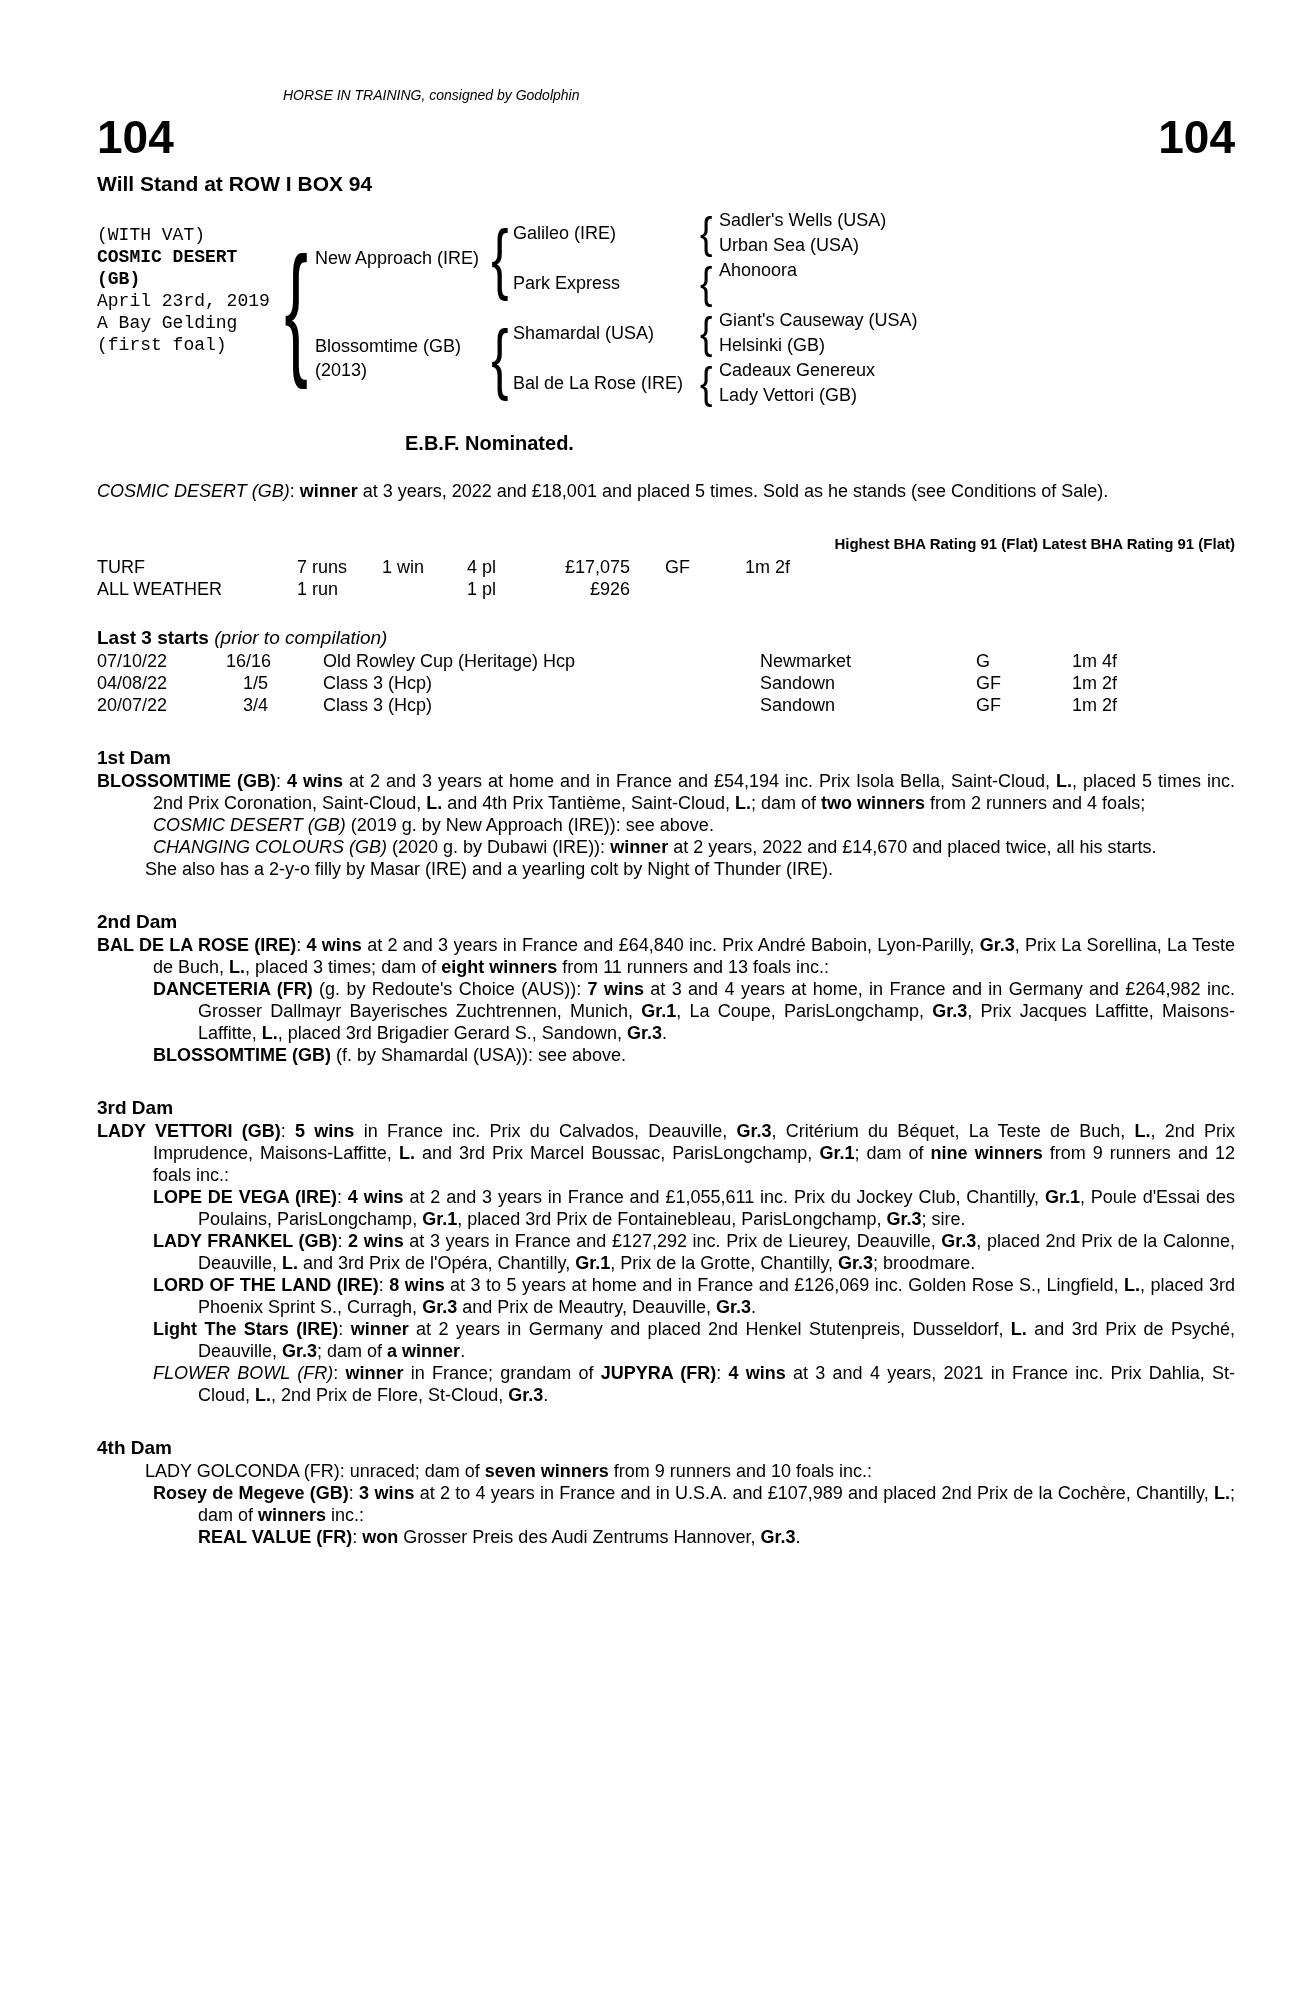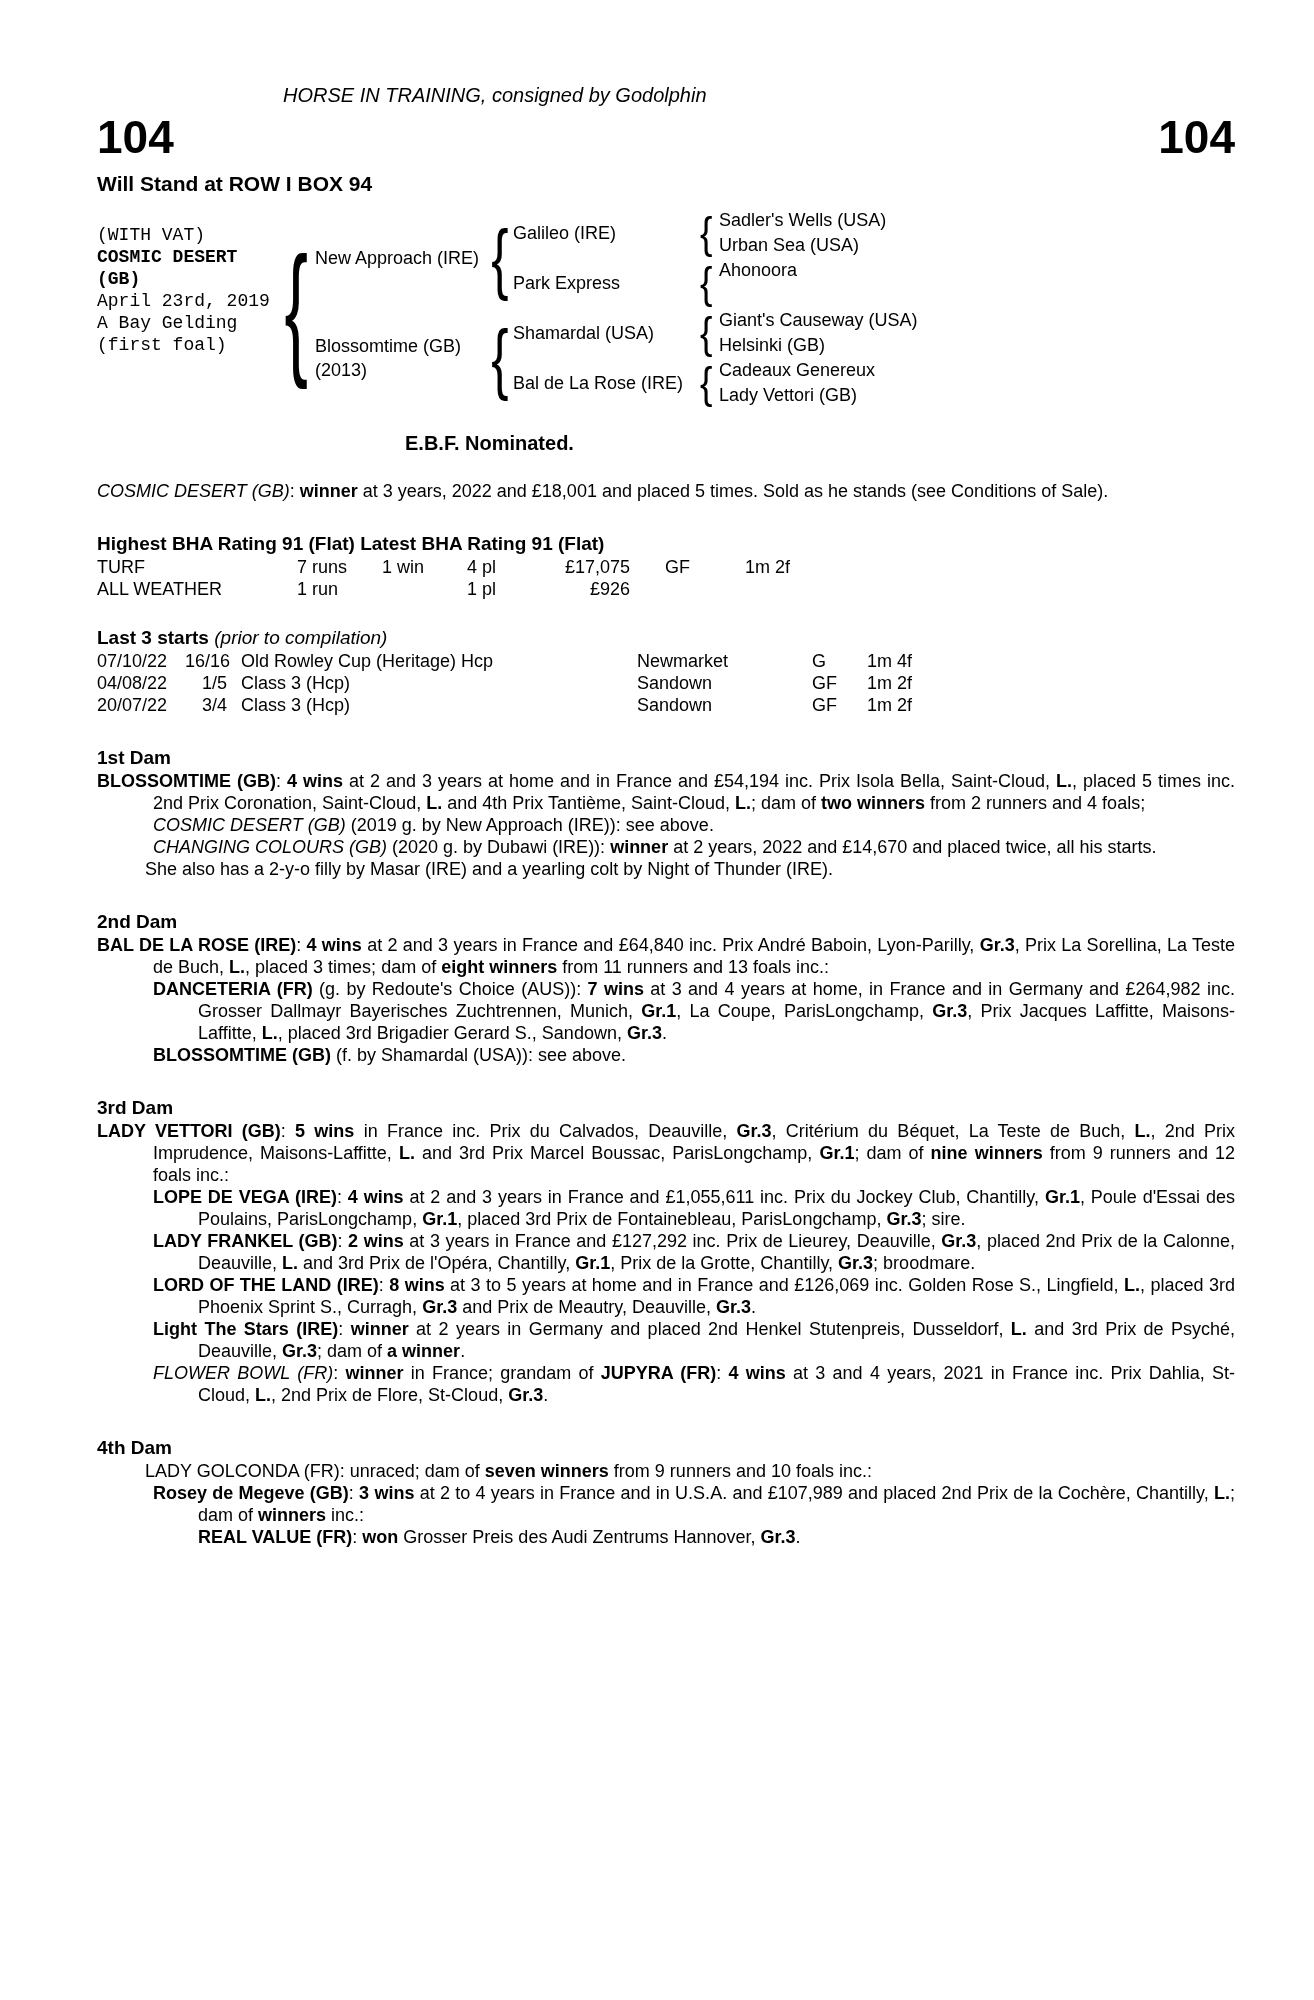--- a/index.html
+++ b/index.html
@@ -5,21 +5,21 @@
   html,body{margin:0;padding:0;background:#e8e8e8;}
   .page{
     width:1314px;height:2000px;box-sizing:border-box;
     margin:0 auto;background:#ffffff;color:#000;
     padding:0 79px 0 97px;overflow:hidden;
     font-family:"Liberation Sans",sans-serif;
     font-size:18px;line-height:22px;
   }
   .sb{font-weight:700;}
   .si{font-style:italic;}
-  .consign{padding-top:84px;padding-left:186px;font-style:italic;font-size:20px;line-height:22px;}
+  .consign{padding-top:84px;padding-left:186px;font-style:italic;font-size:14px;line-height:22px;}
   .lot-row{display:flex;justify-content:space-between;margin-top:8px;font-weight:700;font-size:46px;line-height:46px;}
   .stand{margin-top:12px;font-weight:700;font-size:21px;line-height:24px;}
 
   
   .pedigree{display:grid;grid-template-columns:180px 38px 172px 26px 180px 26px 1fr;
     grid-template-rows:repeat(8,25px);margin-top:12px;}
   .ped-info{grid-column:1;grid-row:1/9;padding-top:16px;line-height:22px;}
   .ped-info span{display:block;font-family:Liberation Mono, monospace;}
   .brace{display:flex;align-items:center;justify-content:center;overflow:visible;}
   .brace span{display:block;line-height:1;font-weight:400;}
@@ -36,34 +36,34 @@
   .g1b .two-line span{display:block;line-height:24px;}
   .g2{grid-column:5;display:flex;align-items:center;}
   .g2r1{grid-row:1/3;} .g2r2{grid-row:3/5;} .g2r3{grid-row:5/7;} .g2r4{grid-row:7/9;}
   .g3{grid-column:7;line-height:25px;white-space:nowrap;}
 
   .ebf{margin-top:24px;padding-left:308px;font-weight:700;font-size:20px;}
   .desc{margin-top:26px;}
   .p-hang1{padding-left:56px;text-indent:-56px;text-align:justify;}
 
   .ratings{margin-top:30px;}
-  .ratings-header{font-weight:700;font-size:19px;line-height:24px;}
+  .ratings-header{font-weight:700;font-size:15px;line-height:24px;text-align:right;}
   .r-row{display:flex;line-height:22px;}
   .r-surface{width:200px;}
   .r-runs{width:85px;}
   .r-wins{width:85px;}
   .r-pl{width:75px;}
   .r-money{width:88px;text-align:right;}
   .r-going{margin-left:35px;width:80px;}
 
   .starts{margin-top:26px;}
   .starts-title{font-size:19px;line-height:24px;}
   .starts-title .t1{font-weight:700;}
   .starts-title .t2{font-style:italic;}
-  .s-row{display:flex;line-height:22px;}
+  .s-row{display:flex;line-height:22px;gap:41px;}
   .s-date{width:88px;}
   .s-pos{width:42px;text-align:right;}
   .s-race{padding-left:14px;width:396px;}
   .s-course{width:175px;}
   .s-going{width:55px;}
 
   .dam-heading{font-weight:700;font-size:19px;margin-top:30px;line-height:24px;}
   .para{text-align:justify;}
   .p-a{padding-left:56px;text-indent:-56px;}
   .p-b{padding-left:101px;text-indent:-45px;}

